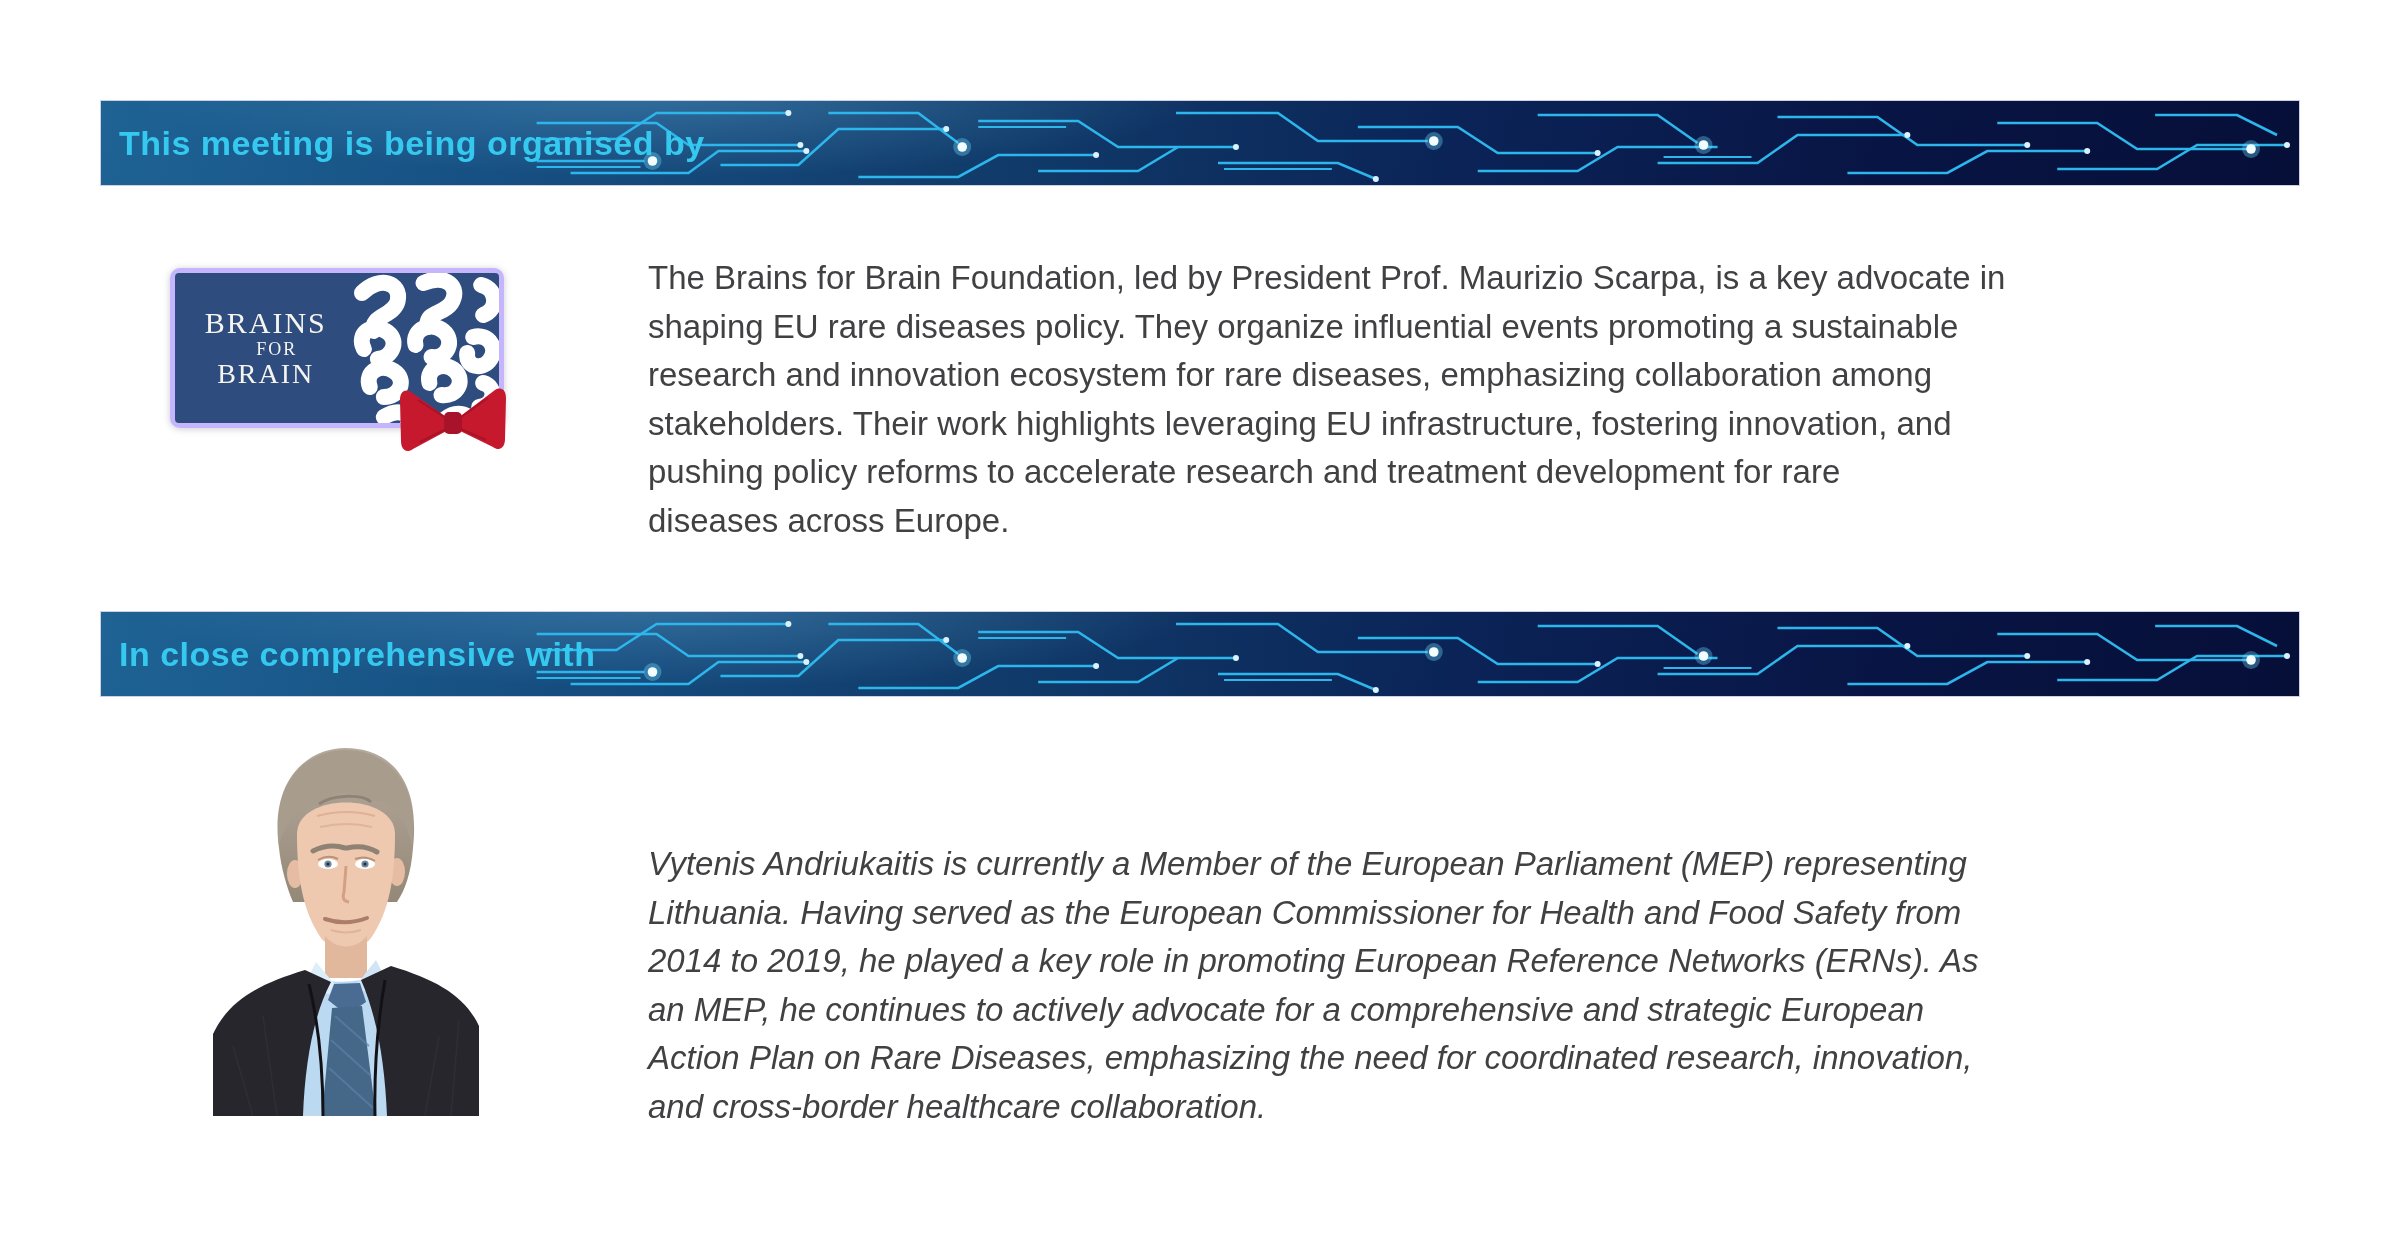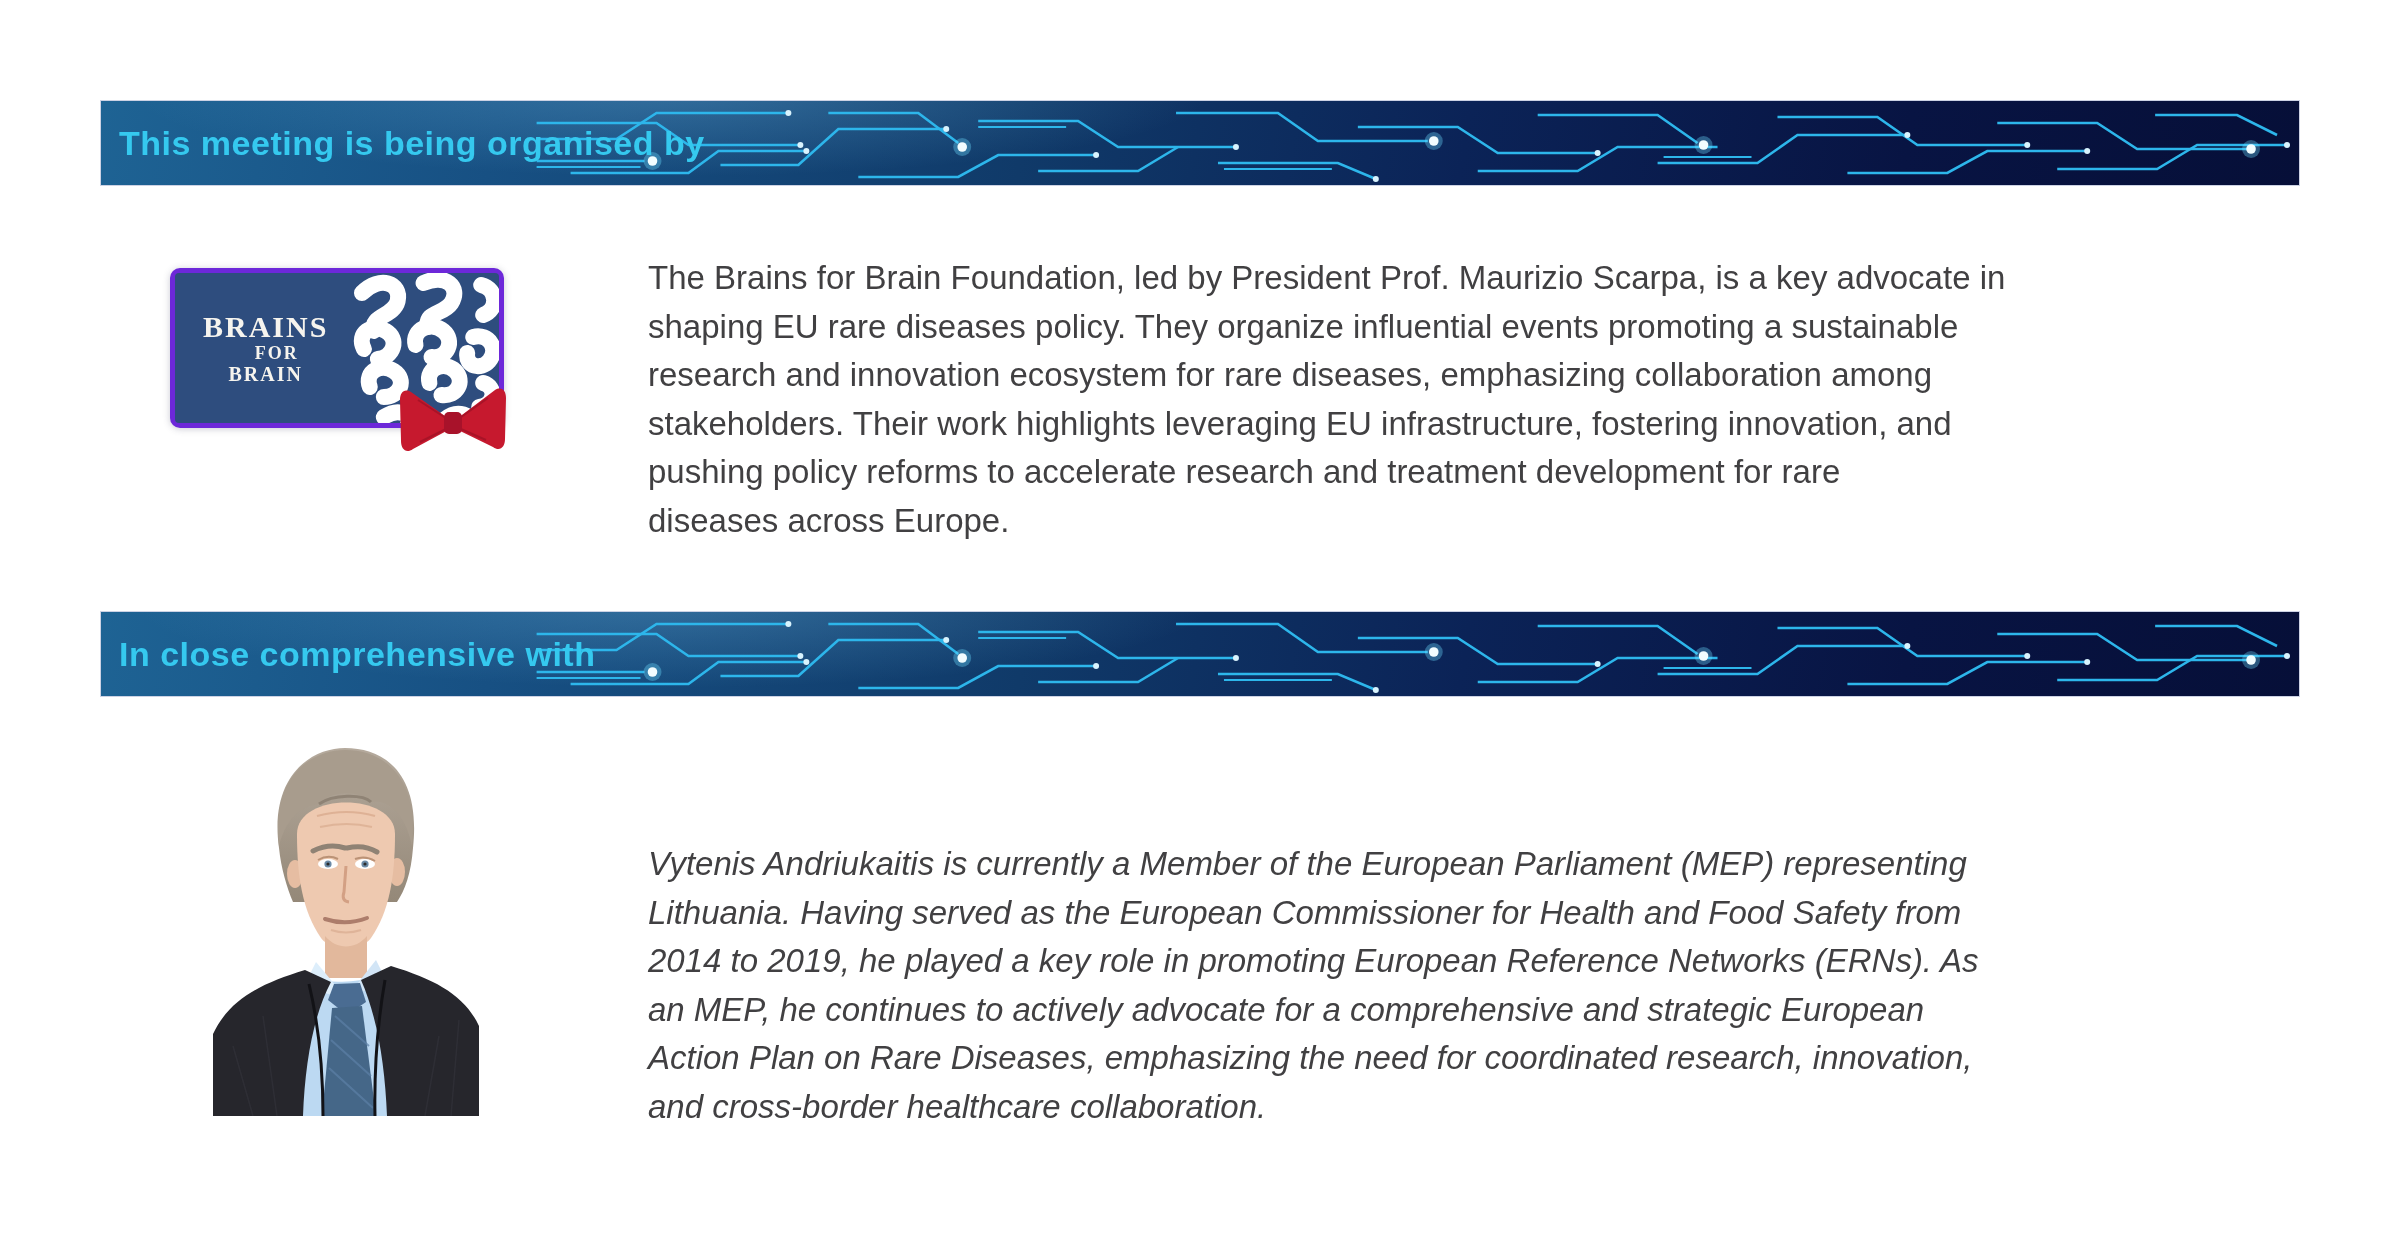--- a/index.html
+++ b/index.html
@@ -16,29 +16,29 @@
   .banner-label{position:absolute;left:18px;top:50%;transform:translateY(-50%);
           font-size:34px;font-weight:700;letter-spacing:.5px;color:#35c9ef;white-space:nowrap;}
   .circuit-svg{position:absolute;left:0;top:0;width:100%;height:100%;}
 
   
   .para{position:absolute;left:640px;width:1630px;margin:8px;
         font-size:33px;line-height:48.5px;color:#414042;white-space:pre-line;}
   #para1{top:246px;} #para2{top:832px;font-style:italic;}
 
   
-  .logo-card{position:absolute;left:170px;top:268px;width:334px;height:160px;background:#6d28d9;
-             border-radius:10px;box-shadow:0 1px 7px rgba(70,70,100,.28);padding:5px;box-sizing:border-box;font-weight:bold;}
+  .logo-card{position:absolute;left:170px;top:268px;width:334px;height:160px;background:#c4b5fd;
+             border-radius:10px;box-shadow:0 1px 7px rgba(70,70,100,.28);padding:5px;box-sizing:border-box;}
   .logo-rect{position:relative;width:100%;height:100%;background:#2e4d7e;border-radius:4px;overflow:hidden;}
   .logo-words{position:absolute;left:0;top:0;width:56%;height:100%;display:flex;flex-direction:column;
               align-items:center;justify-content:center;color:#f6f4ee;
               font-family:"Liberation Serif",serif;}
   .lw1{font-size:30px;letter-spacing:2px;line-height:1.05;}
   .lw2{font-size:18px;letter-spacing:2px;line-height:1.15;margin-left:22px;}
-  .lw3{font-size:20px;letter-spacing:2px;line-height:1.05;}
+  .lw3{font-size:28px;letter-spacing:2px;line-height:1.05;}
   .brain-svg{position:absolute;right:0;top:0;width:46%;height:100%;}
   .bow-svg{position:absolute;left:228px;top:114px;width:110px;height:80px;}
 
   
   .portrait-svg{position:absolute;left:213px;top:716px;width:266px;height:400px;}
 </style>
 </head>
 <body>
 
 <svg width="0" height="0" style="position:absolute">

